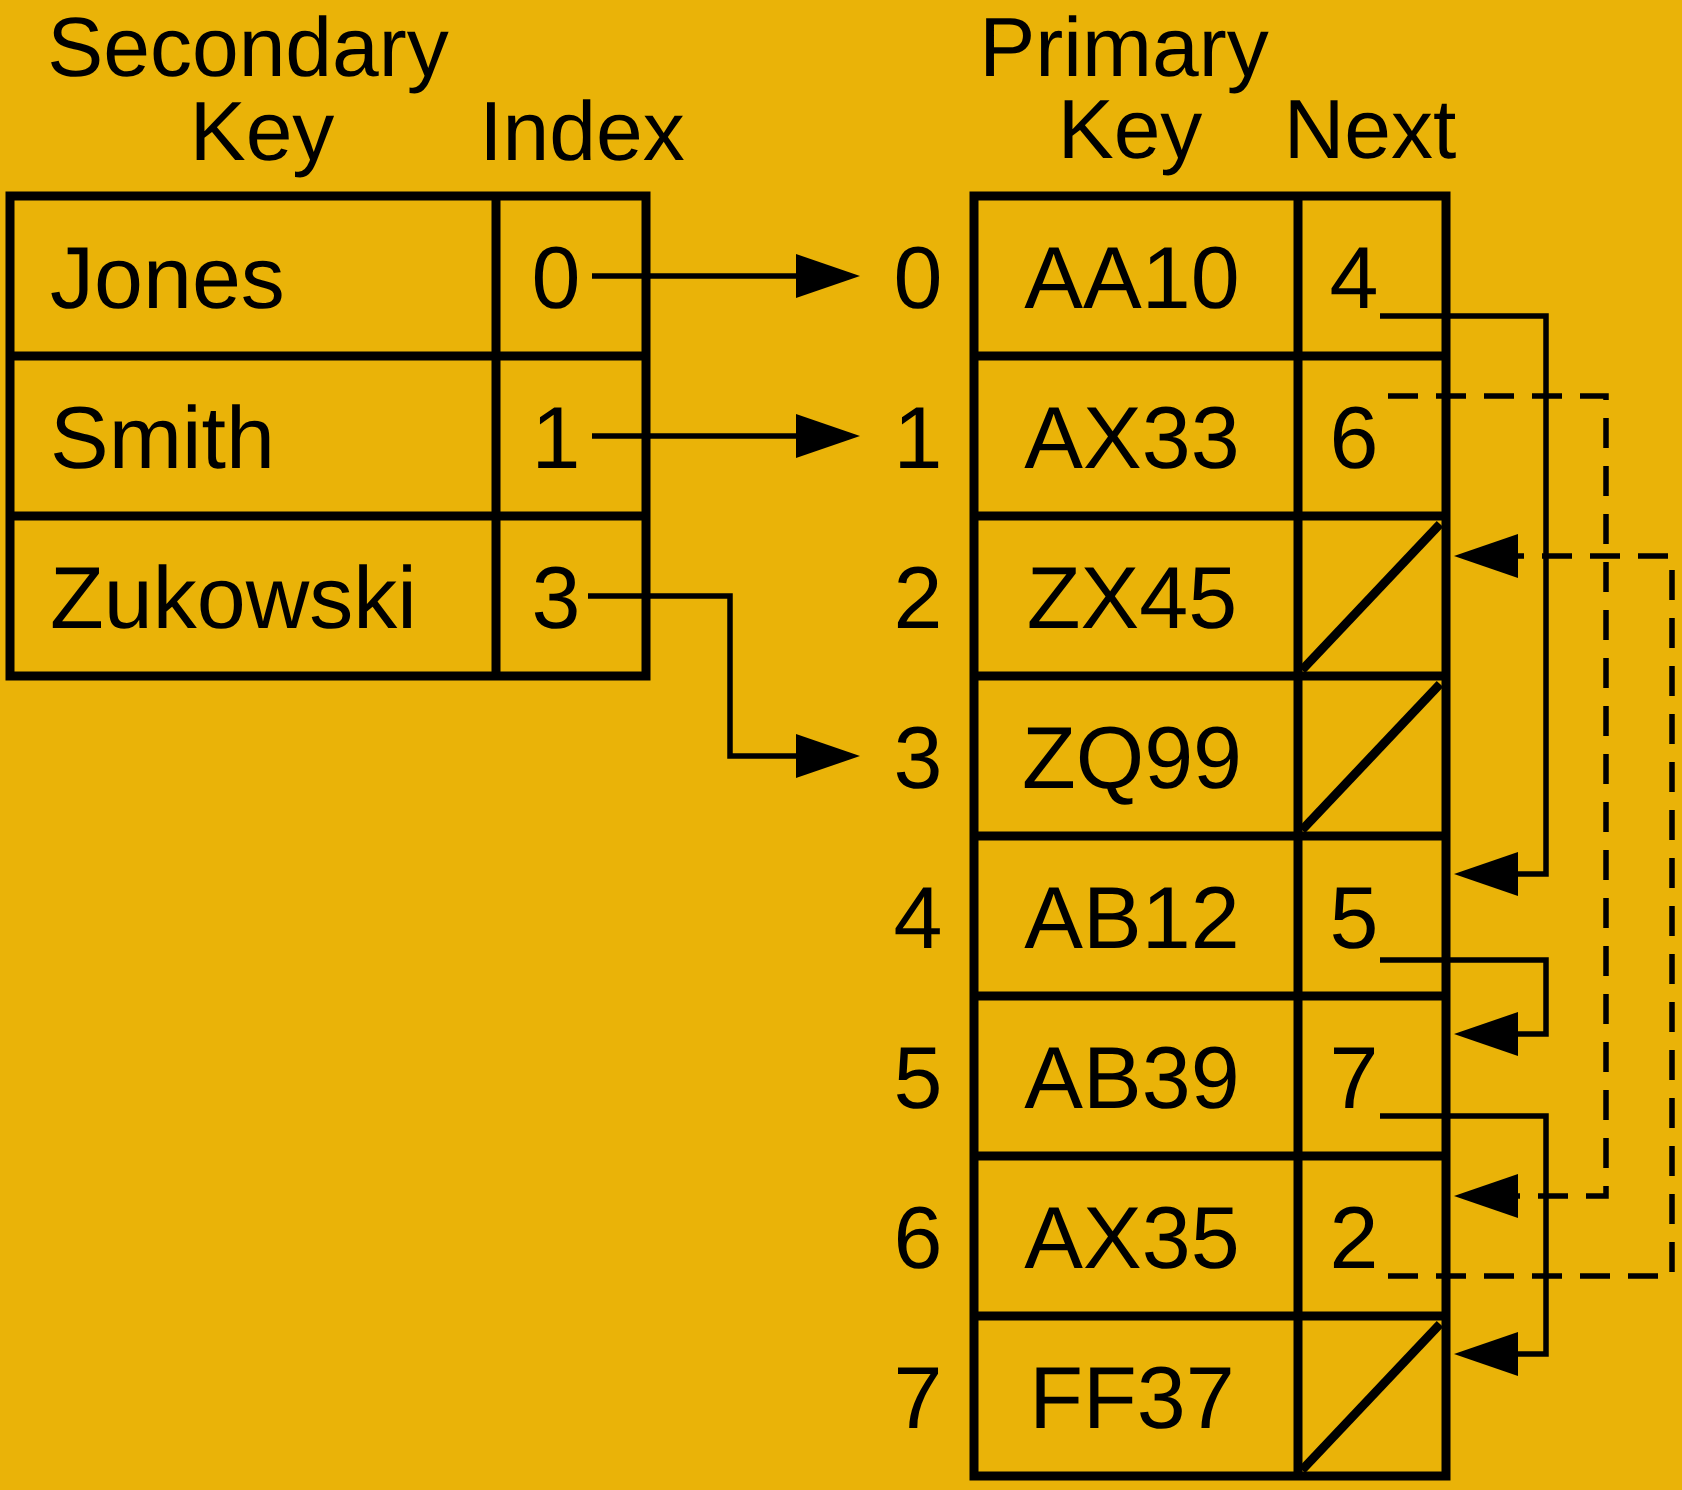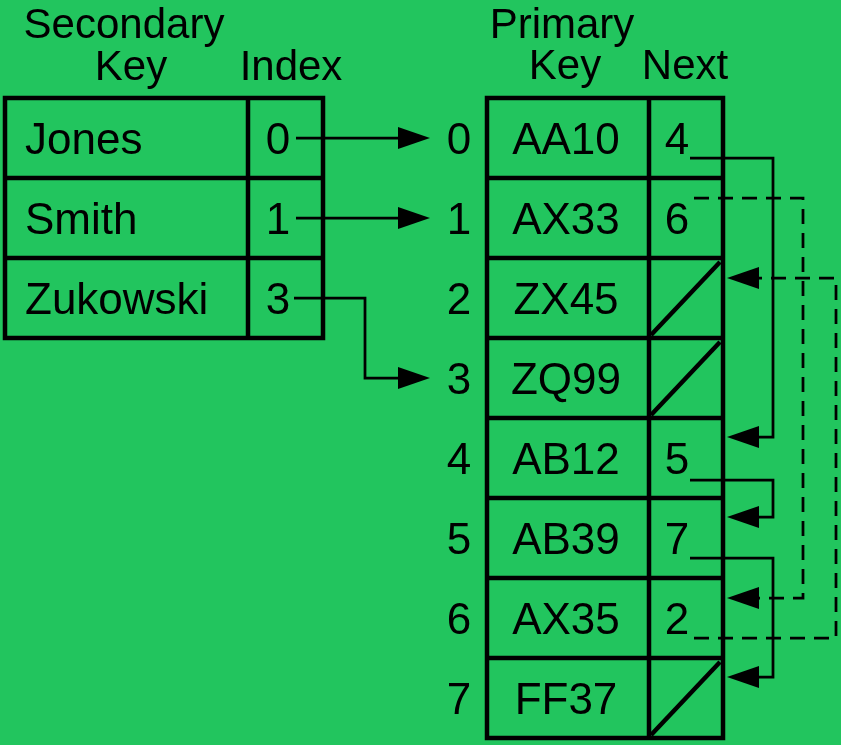--- a/index.html
+++ b/index.html
@@ -1,16 +1,16 @@
 <!DOCTYPE html>
 <html><head>
 <meta charset="utf-8">
 <style>
   html,body{margin:0;padding:0;background:#ffffff;}
-  .stage{position:relative;width:841px;height:745px;background:#22c55e;overflow:hidden;}
+  .stage{position:relative;width:841px;height:745px;background:#eab308;overflow:hidden;}
   svg text{font-family:"Liberation Sans","DejaVu Sans",sans-serif;fill:#000000;}
   .t-head{font-size:42px;}
   .t-cell{font-size:44px;}
   .ln{stroke:#000000;stroke-width:2.75;fill:none;}
   .ln-dash{stroke:#000000;stroke-width:2.75;fill:none;stroke-dasharray:15 9;}
   .grid{stroke:#000000;stroke-width:4.5;fill:none;}
   .slash{stroke:#000000;stroke-width:4.5;fill:none;}
   .head{fill:#000000;stroke:none;}
 </style>
 </head>

